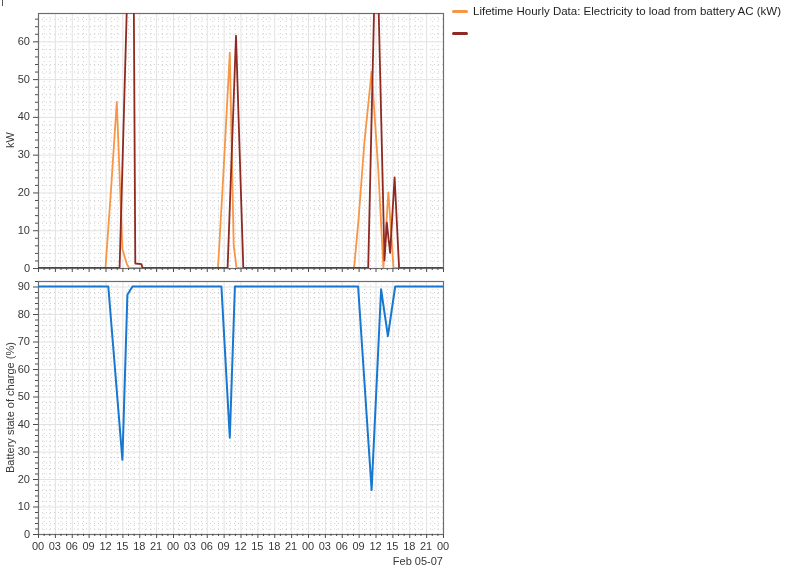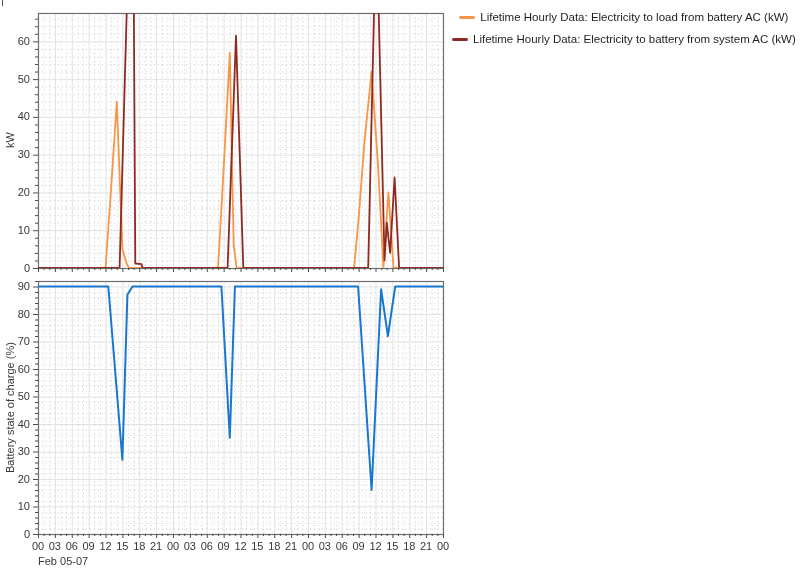--- a/index.html
+++ b/index.html
@@ -10,24 +10,24 @@
   .stage svg{position:absolute;left:0;top:0;}
   .edge-artifact{position:absolute;left:2px;top:0;width:1px;height:6px;background:#555;}
   .ylabel{
     position:absolute;left:2px;width:16px;display:flex;align-items:center;justify-content:center;
     writing-mode:vertical-rl;transform:rotate(180deg);
     font-size:11px;color:#383838;white-space:nowrap;
   }
   .ylabel-top{top:13px;height:255px;}
   .ylabel-bottom{top:281px;height:253px;}
   .xlabel{
-    position:absolute;left:38px;top:555px;width:405px;text-align:left;
+    position:absolute;left:38px;top:555px;width:405px;text-align:right;
     font-size:11px;color:#383838;
   }
-  .legend{position:absolute;left:452px;top:6px;display:flex;flex-direction:column;align-items:center;}
+  .legend{position:absolute;left:452px;top:0;display:flex;flex-direction:column;}
   .legend-item{display:flex;align-items:center;height:22px;}
   .legend-swatch{width:16px;height:3px;border-radius:2px;flex:0 0 16px;margin-right:5px;}
   .legend-label{font-size:11.5px;color:#1f1f1f;white-space:nowrap;}
 </style>
 </head>
 <body>
 
 <div class="stage">
   <div class="edge-artifact"></div>
 
@@ -562,16 +562,15 @@
   <div class="ylabel ylabel-bottom">Battery state of charge (%)</div>
   <div class="xlabel">Feb 05-07</div>
 
   <div class="legend">
       <div class="legend-item">
         <span class="legend-swatch" style="background: rgb(247, 150, 70);"></span>
         <span class="legend-label">Lifetime Hourly Data: Electricity to load from battery AC (kW)</span>
       </div>
       <div class="legend-item">
         <span class="legend-swatch" style="background: rgb(143, 42, 34);"></span>
-        <span class="legend-label">Lifetime Hourly Data: Electricity to battery from system AC (kW)</span>
       </div>
     </div>
 </div>
 
 </body></html>

